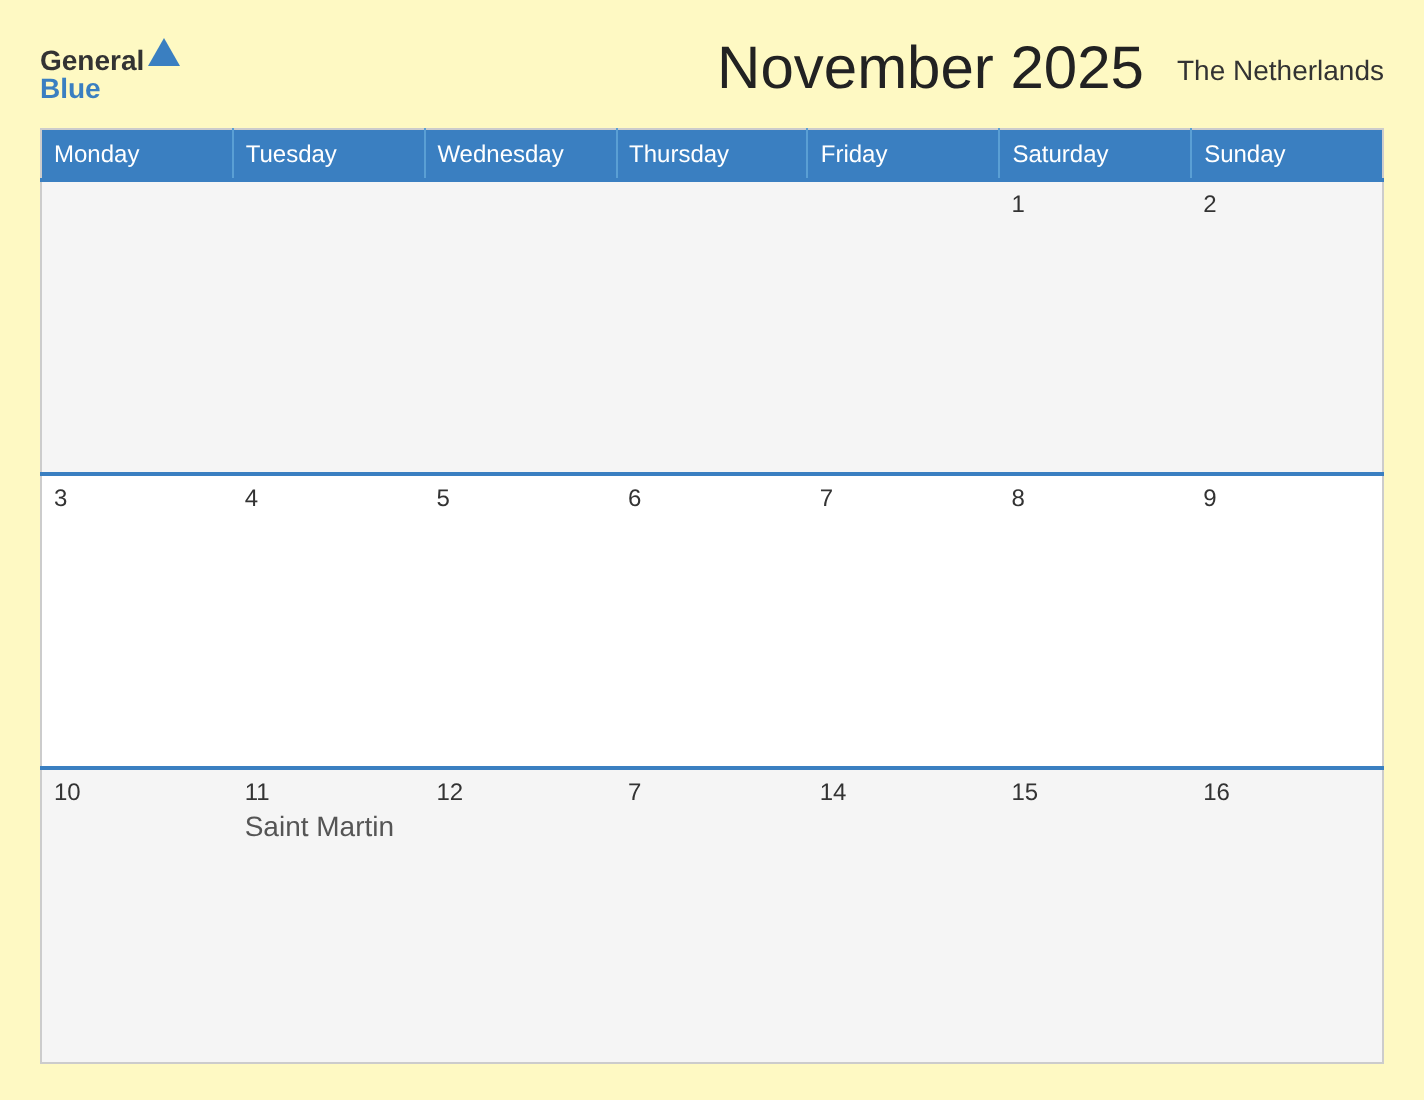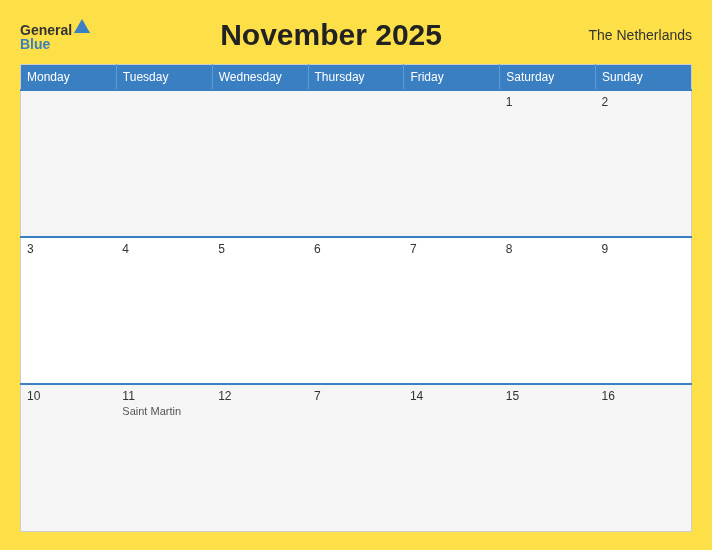--- a/index.html
+++ b/index.html
@@ -6,21 +6,21 @@
     body {
       font-family: Arial, sans-serif;
       background: #fff;
       width: 712px;
       height: 550px;
       overflow: hidden;
     }
     .page {
       width: 712px;
       height: 550px;
-      background: #fde047;
+      background: #fef9c3;
       padding: 18px 20px 18px 20px;
       display: flex;
       flex-direction: column;
     }
     .header {
       display: flex;
       align-items: center;
       justify-content: space-between;
       margin-bottom: 12px;
     }
@@ -49,23 +49,23 @@
       display: flex;
       flex-direction: column;
       align-items: flex-start;
     }
     .logo-top-row {
       display: flex;
       align-items: flex-end;
     }
     .title {
       font-size: 30px;
-      font-weight: bold;
+      font-weight: normal;
       color: #222;
-      text-align: center;
+      text-align: right;
       flex: 1;
     }
     .country {
       font-size: 14px;
       color: #333;
       text-align: right;
       min-width: 120px;
     }
     .calendar {
       flex: 1;
@@ -105,21 +105,21 @@
     }
     .calendar tbody tr:nth-child(even) td {
       background: #fff;
     }
     .day-number {
       font-size: 12px;
       color: #333;
       display: block;
     }
     .holiday {
-      font-size: 11px;
+      font-size: 14px;
       color: #555;
       display: block;
       margin-top: 2px;
     }
   </style>
 </head>
 <body>
 
 <div class="page">
   <div class="header">

